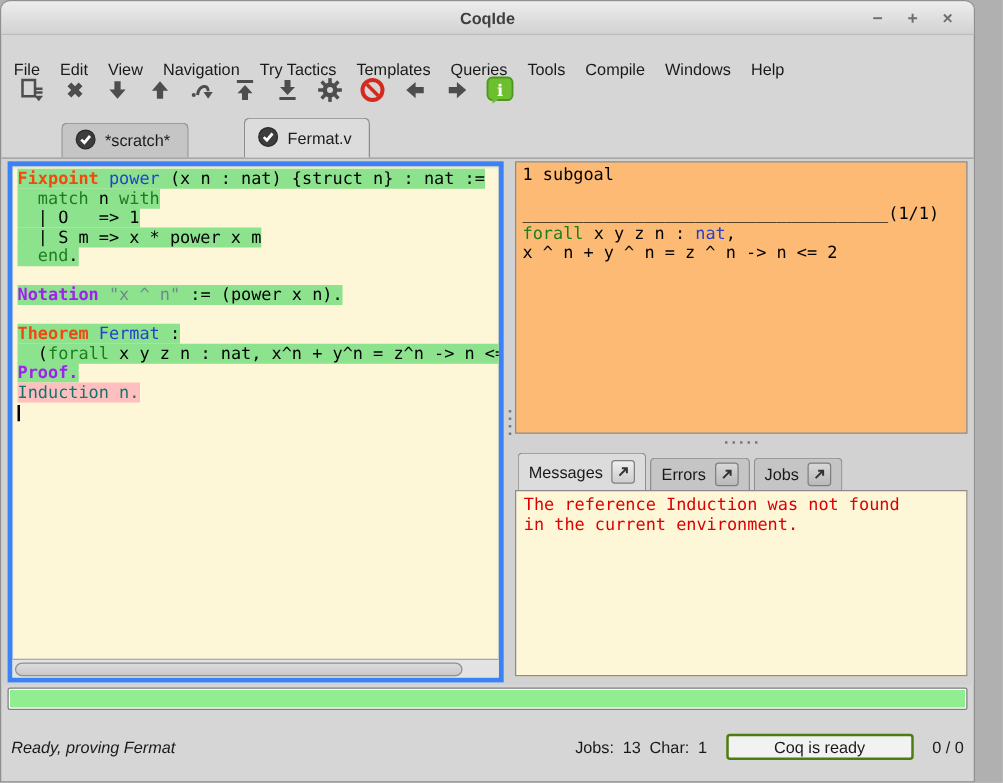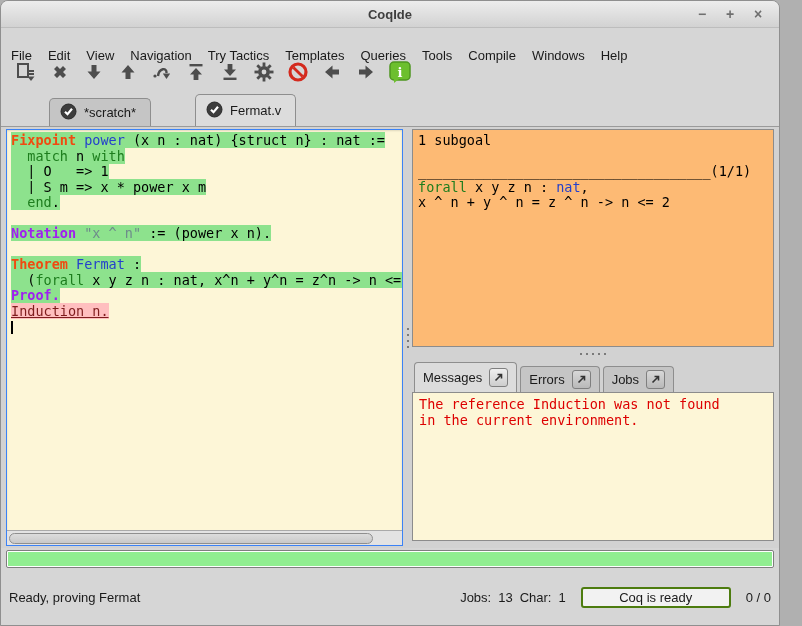--- a/index.html
+++ b/index.html
@@ -36,34 +36,34 @@
   }
   .tab.inactive { background:#c5c5c5; height:28px; }
   .tab.active   { background:#dcdcdc; height:32px; position:relative; z-index:1; }
   
   .main {
     flex:1 1 auto; background:#d2d2d2; border-top:1px solid #9a9a9a;
     display:flex; padding:2px 5px; min-height:0;
   }
   .editor-pane {
     width:397px; flex:0 0 397px; display:flex; flex-direction:column;
-    border:1px solid #3b82f6; background:#fdf6d7; box-shadow:inset 0 1px 2px rgba(0,0,0,.12);
+    border:4px solid #3b82f6; background:#fdf6d7; box-shadow:inset 0 1px 2px rgba(0,0,0,.12);
   }
   .code { flex:1 1 auto; overflow:hidden; padding:3px 0 0 4px;
     font-family:"DejaVu Sans Mono","Liberation Mono",monospace; font-size:13.5px; }
   .code-line { white-space:pre; height:15.5px; line-height:15.5px; }
   .hl-processed { background:#8de28d; }
   .hl-error { background:#ffbfbf; }
   .tok-plain { color:#000; }
   .tok-decl { color:#f04a10; font-weight:bold; }
   .tok-ident { color:#2440cc; }
   .tok-kw { color:#1d7d1d; }
   .tok-proof { color:#a020f0; font-weight:bold; }
   .tok-string { color:#6e8b8b; }
-  .tok-error { color:#7f1d1d; text-decoration:underline; }
+  .tok-error { color:#0f766e; }
   .caret { display:inline-block; width:2px; height:13px; background:#000; vertical-align:text-bottom; }
   .hscroll {
     flex:0 0 15px; background:#e3e3e3; border-top:1px solid #aaa;
     display:flex; align-items:center; padding:0 2px;
   }
   .hthumb {
     width:93%; height:11px; border-radius:6px;
     background:linear-gradient(#dcdcdc,#c9c9c9); border:1px solid #8f8f8f;
   }
   .vsplitter { flex:0 0 9px; display:flex; flex-direction:column; justify-content:center; align-items:center; gap:4px; }
@@ -92,21 +92,21 @@
     flex:1 1 auto; border:1px solid #8c8c8c; background:#fdf6d7; margin-bottom:5px;
     padding:4px 0 0 6px; overflow:hidden;
     font-family:"DejaVu Sans Mono","Liberation Mono",monospace; font-size:13.5px;
   }
   .msg-line { white-space:pre; height:15.5px; line-height:15.5px; color:#dd0000; }
   
   .progress-wrap { flex:0 0 22px; padding:2px 5px 1px 5px; }
   .progressbar { height:18px; border:1px solid #7e7e7e; border-radius:2px; background:#fff; padding:1px; }
   .progress-fill { width:100%; height:100%; background:#90ee90; }
   .statusbar { flex:0 0 27px; display:flex; align-items:center; font-size:13px; color:#1a1a1a; padding:0 8px; }
-  .status-left { flex:1 1 auto; }
+  .status-left { flex:1 1 auto;font-style:italic; }
   .status-right { display:flex; align-items:center; gap:7px; }
   .coq-status-box {
     width:150px; height:21px; border:2px solid #4d7c0f; border-radius:3px;
     background:#f2f2f2; display:flex; align-items:center; justify-content:center;
     margin:17px 8px;
   }
 </style>
 </head>
 <body>
 

